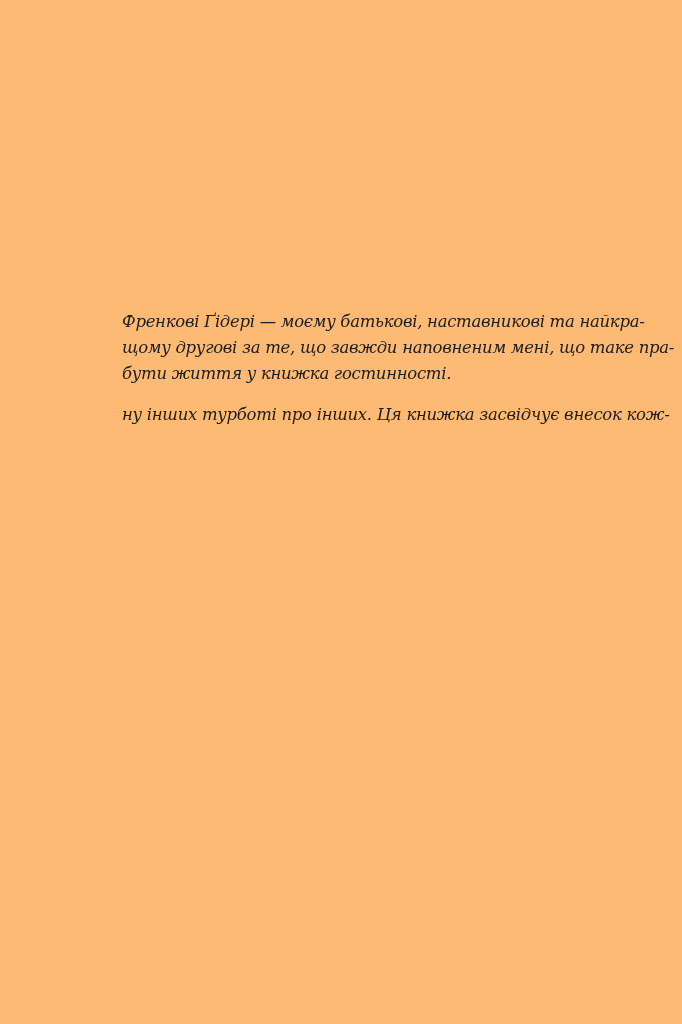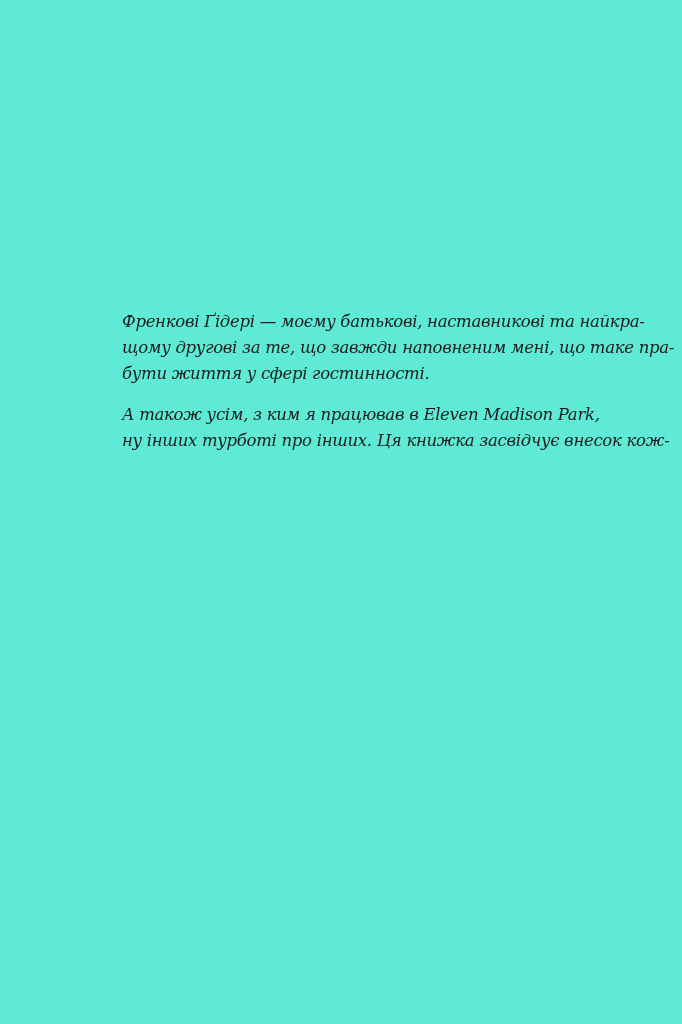--- a/index.html
+++ b/index.html
@@ -9,21 +9,21 @@
   body {
     width: 682px;
     height: 1024px;
     position: relative;
     background: #ffffff;
     overflow: hidden;
   }
   .page {
     position: absolute;
     inset: 0;
-    background: #5eead4;
+    background: #fdba74;
   }
   .dedication {
     position: absolute;
     left: 122px;
     top: 309px;
     width: 450px;
     font-family: "DejaVu Serif", "Liberation Serif", serif;
     font-style: italic;
     font-size: 16.5px;
     line-height: 26px;
@@ -41,20 +41,19 @@
   }
 </style>
 </head>
 <body style="background: rgb(255, 255, 255);">
 
 <div class="page">
   <div class="dedication" style="color: rgb(29, 29, 29);">
     <div class="paragraph">
       <div class="line">Френкові Ґідері — моєму батькові, наставникові та найкра-</div>
       <div class="line">щому другові за те, що завжди наповненим мені, що таке пра-</div>
-      <div class="line">бути життя у сфері гостинності.</div>
+      <div class="line">бути життя у книжка гостинності.</div>
     </div>
     <div class="paragraph">
-      <div class="line">А також усім, з ким я працював в Eleven Madison Park,</div>
       <div class="line">ну інших турботі про інших. Ця книжка засвідчує внесок кож-</div>
     </div>
   </div>
 </div>
 
 </body></html>

